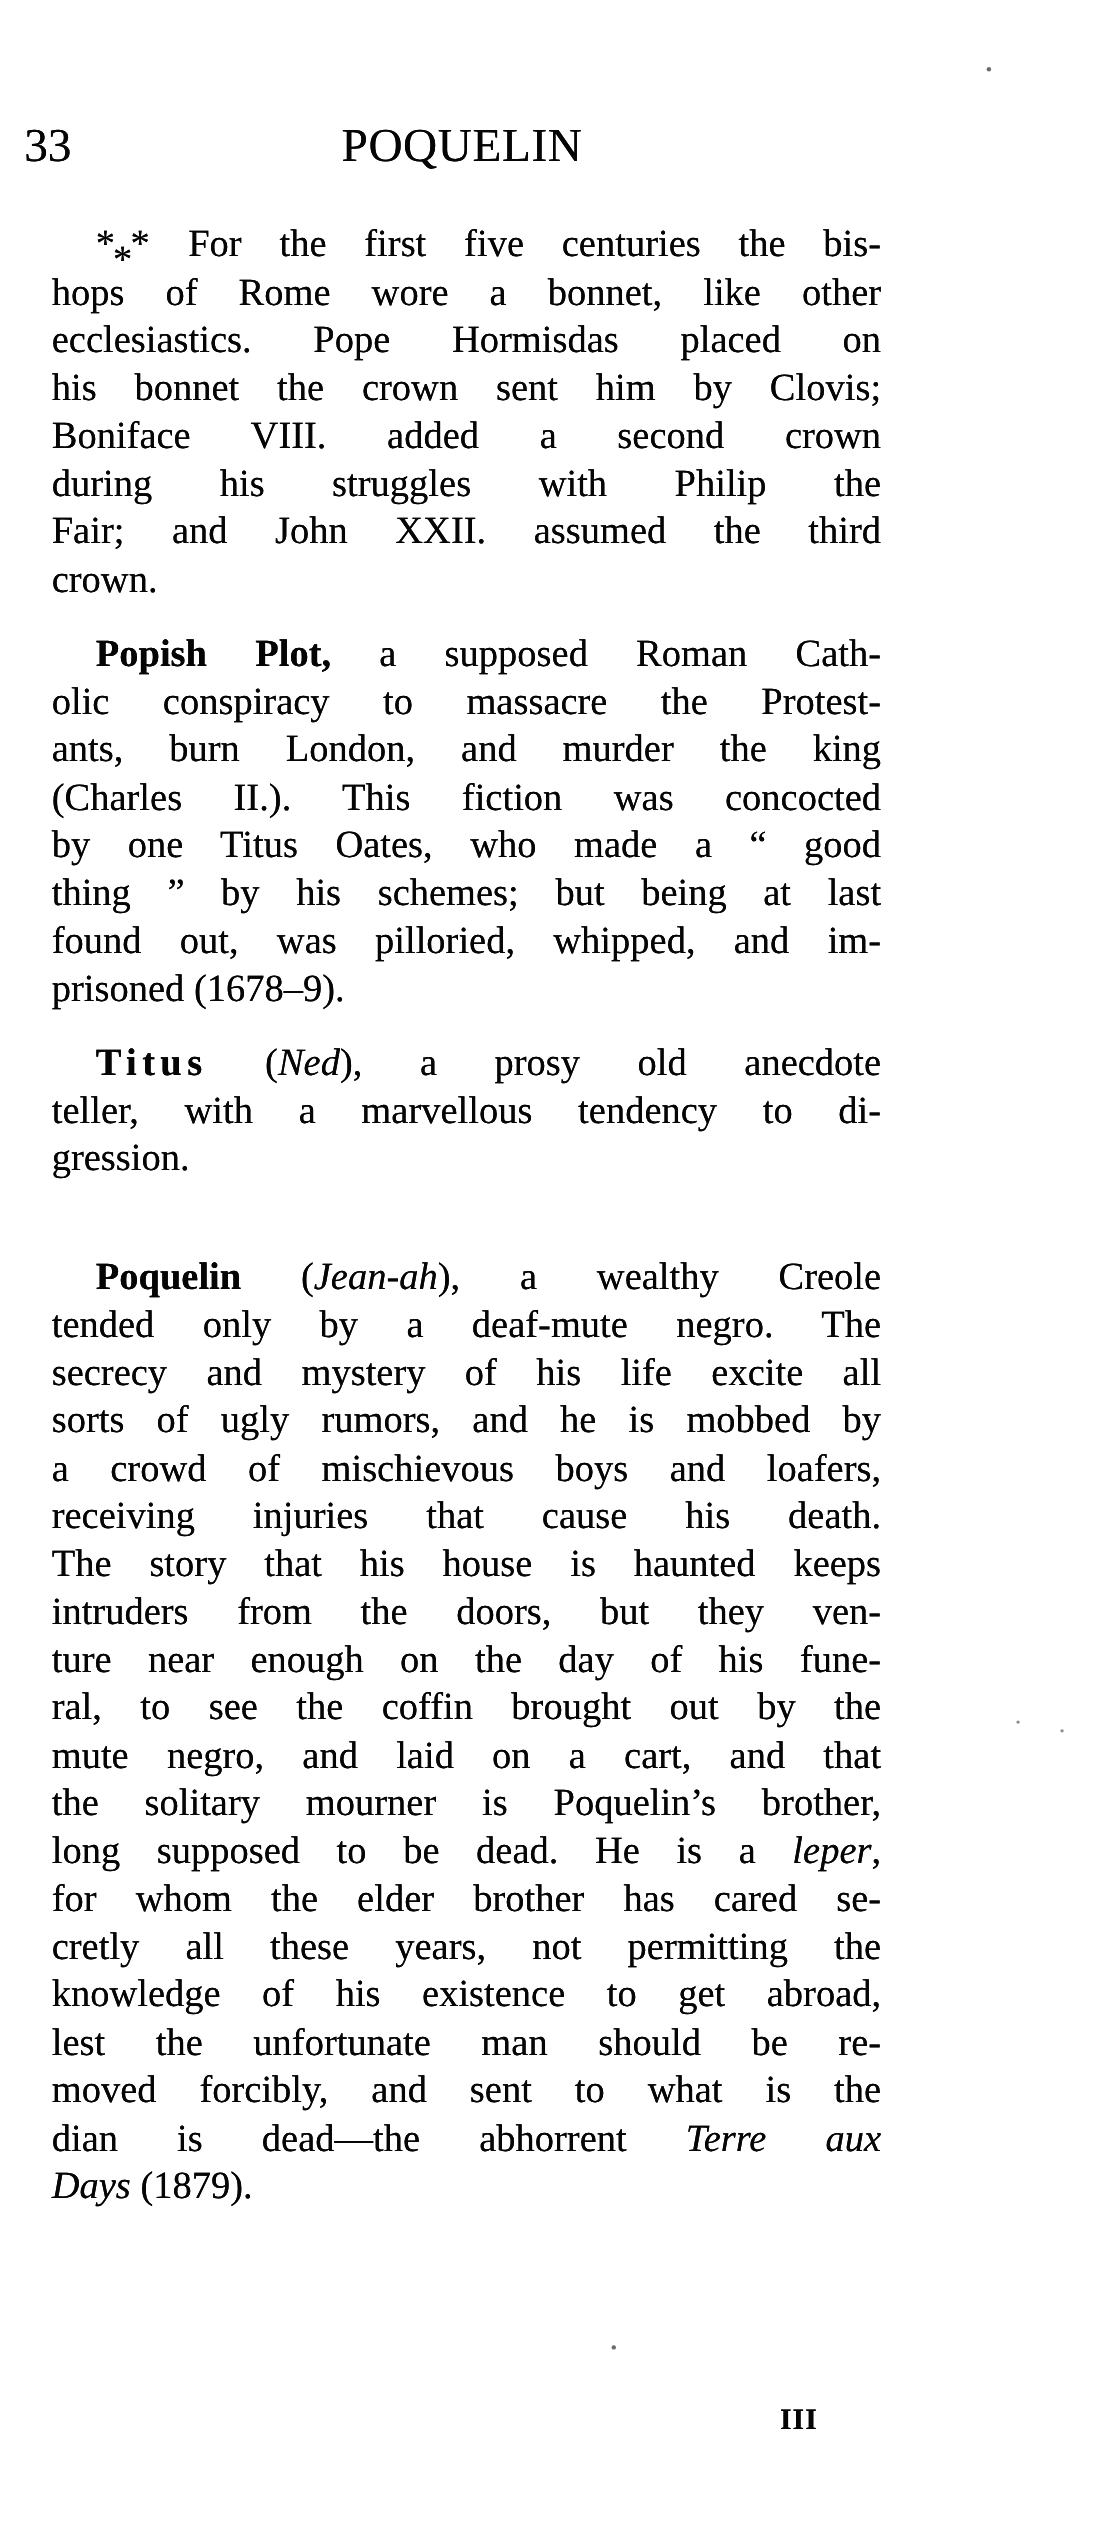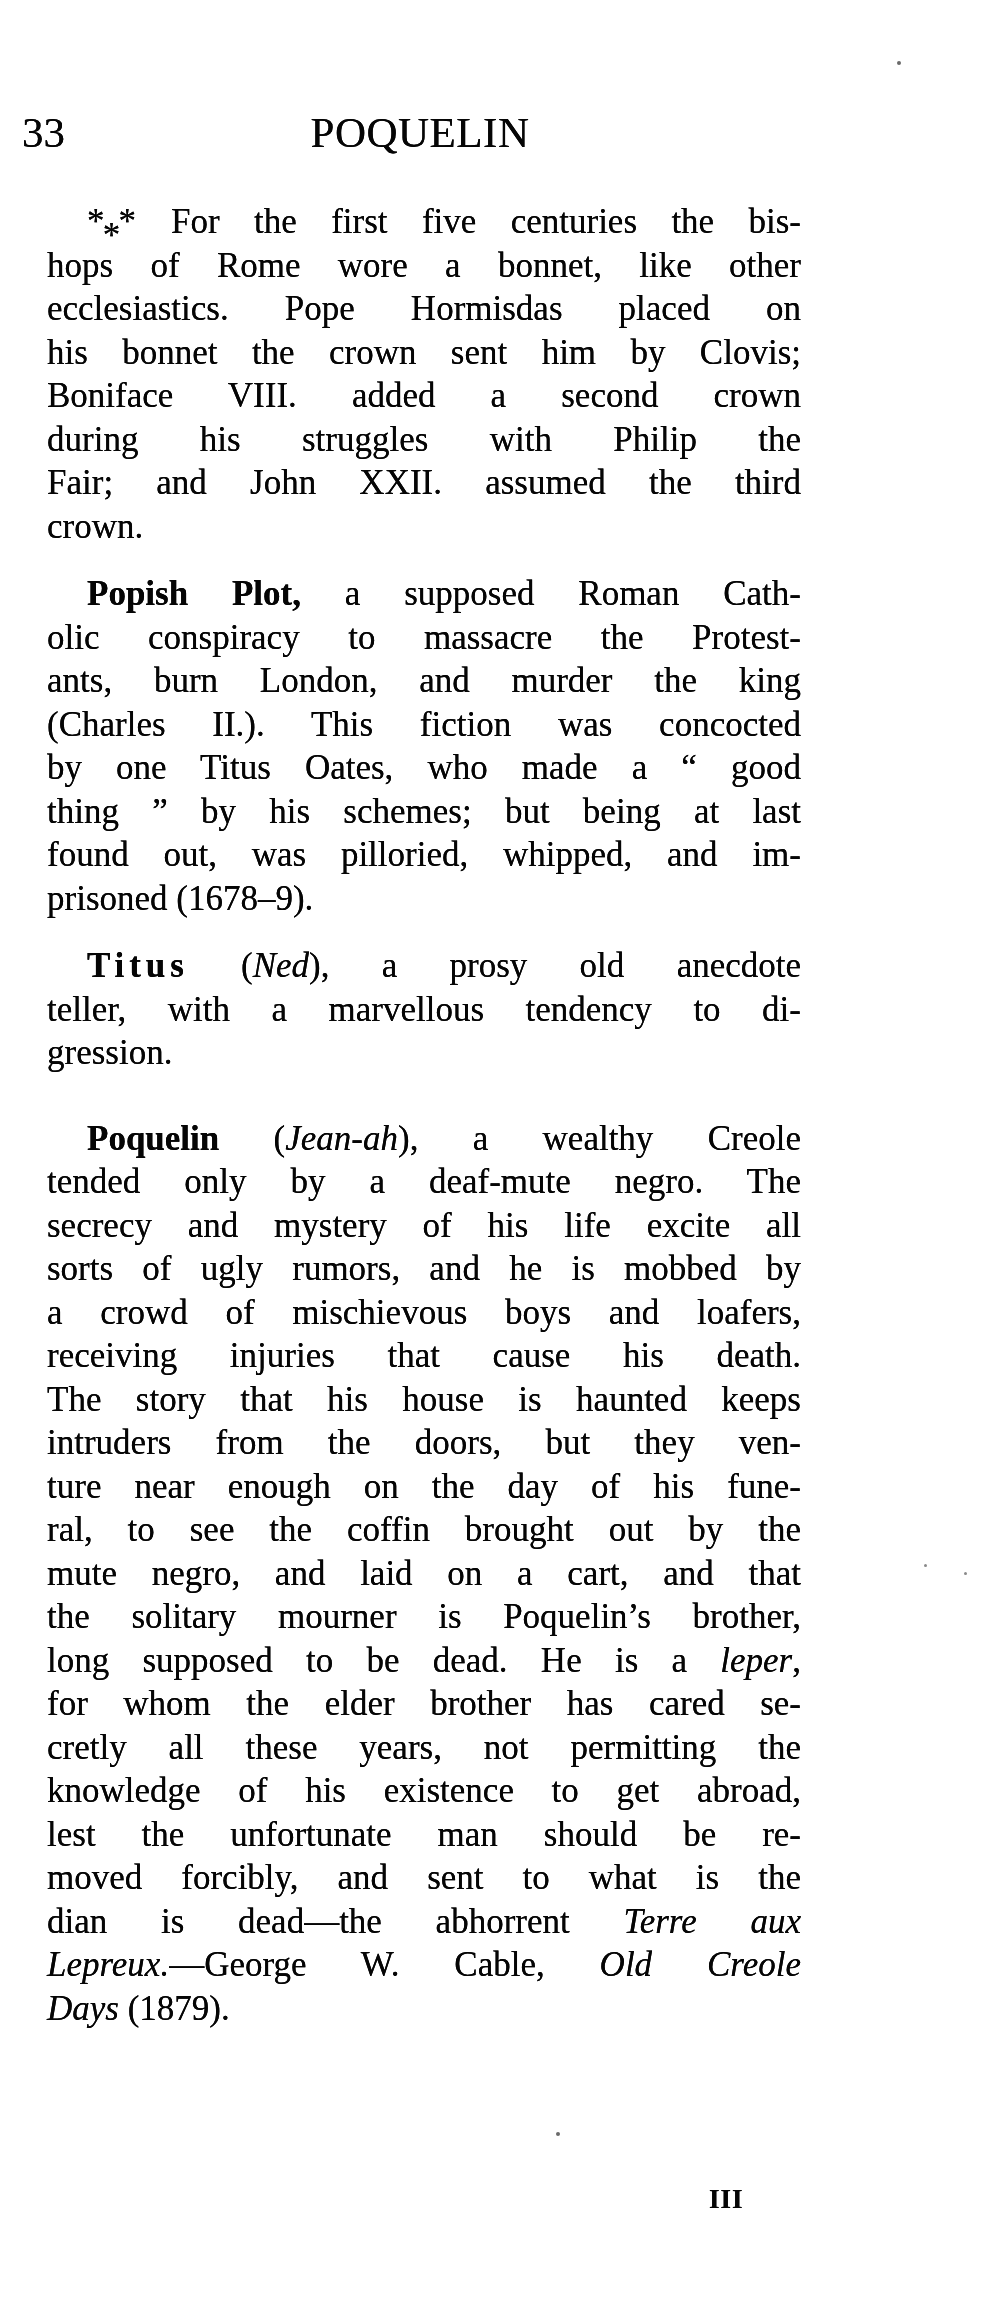--- a/index.html
+++ b/index.html
@@ -45,21 +45,21 @@
   
   #text-body {
     position: absolute;
     left: 47px;
     top: 200px;
     width: 754px;
     font-size: 35px;
     line-height: 43.5px;
   }
   .paragraph + .paragraph { margin-top: 24px; }
-  .paragraph:last-child   { margin-top: 42px; }
+  .paragraph:last-child   { margin-top: 64px; }
   .line {
     text-align: justify;
     text-align-last: justify;
     white-space: normal;
   }
   .line.first { padding-left: 40px; }
   .line.last  { text-align-last: left; }
   .seg-n  { font-style: normal; }
   .seg-b  { font-weight: bold; }
   .seg-bls{ font-weight: bold; letter-spacing: 0.14em; }
@@ -139,21 +139,20 @@
         <div class="line"><span class="seg-n">ral, to see the coffin brought out by the</span></div>
         <div class="line"><span class="seg-n">mute negro, and laid on a cart, and that</span></div>
         <div class="line"><span class="seg-n">the solitary mourner is Poquelin’s brother,</span></div>
         <div class="line"><span class="seg-n">long supposed to be dead.  He is a </span><span class="seg-i">leper</span><span class="seg-n">,</span></div>
         <div class="line"><span class="seg-n">for whom the elder brother has cared se-</span></div>
         <div class="line"><span class="seg-n">cretly all these years, not permitting the</span></div>
         <div class="line"><span class="seg-n">knowledge of his existence to get abroad,</span></div>
         <div class="line"><span class="seg-n">lest the unfortunate man should be re-</span></div>
         <div class="line"><span class="seg-n">moved forcibly, and sent to what is the</span></div>
         <div class="line"><span class="seg-n">dian is dead—the abhorrent </span><span class="seg-i">Terre aux</span></div>
-        <div class="line"><span class="seg-i">Lepreux.</span><span class="seg-n">—George W. Cable, </span><span class="seg-i">Old Creole</span></div>
         <div class="line last"><span class="seg-i">Days</span><span class="seg-n"> (1879).</span></div>
       </div>
     </div>
 
   <div id="signature-mark">III</div>
 
   <div id="speck-1" class="speck"></div>
   <div id="speck-2" class="speck"></div>
   <div id="speck-3" class="speck"></div>
   <div id="speck-4" class="speck"></div>

